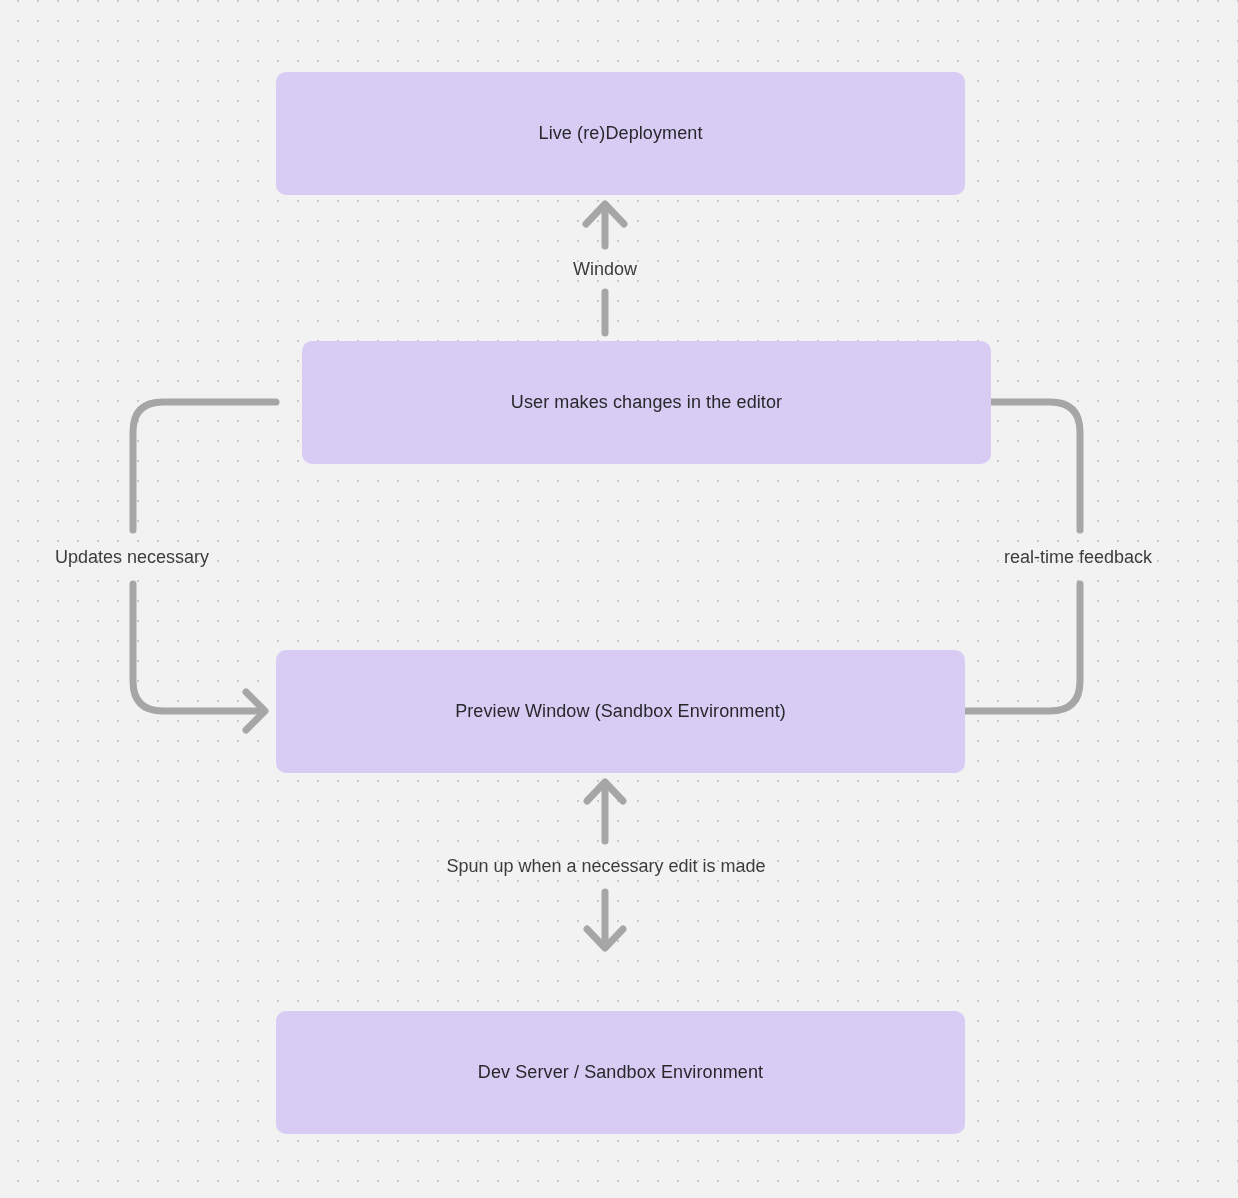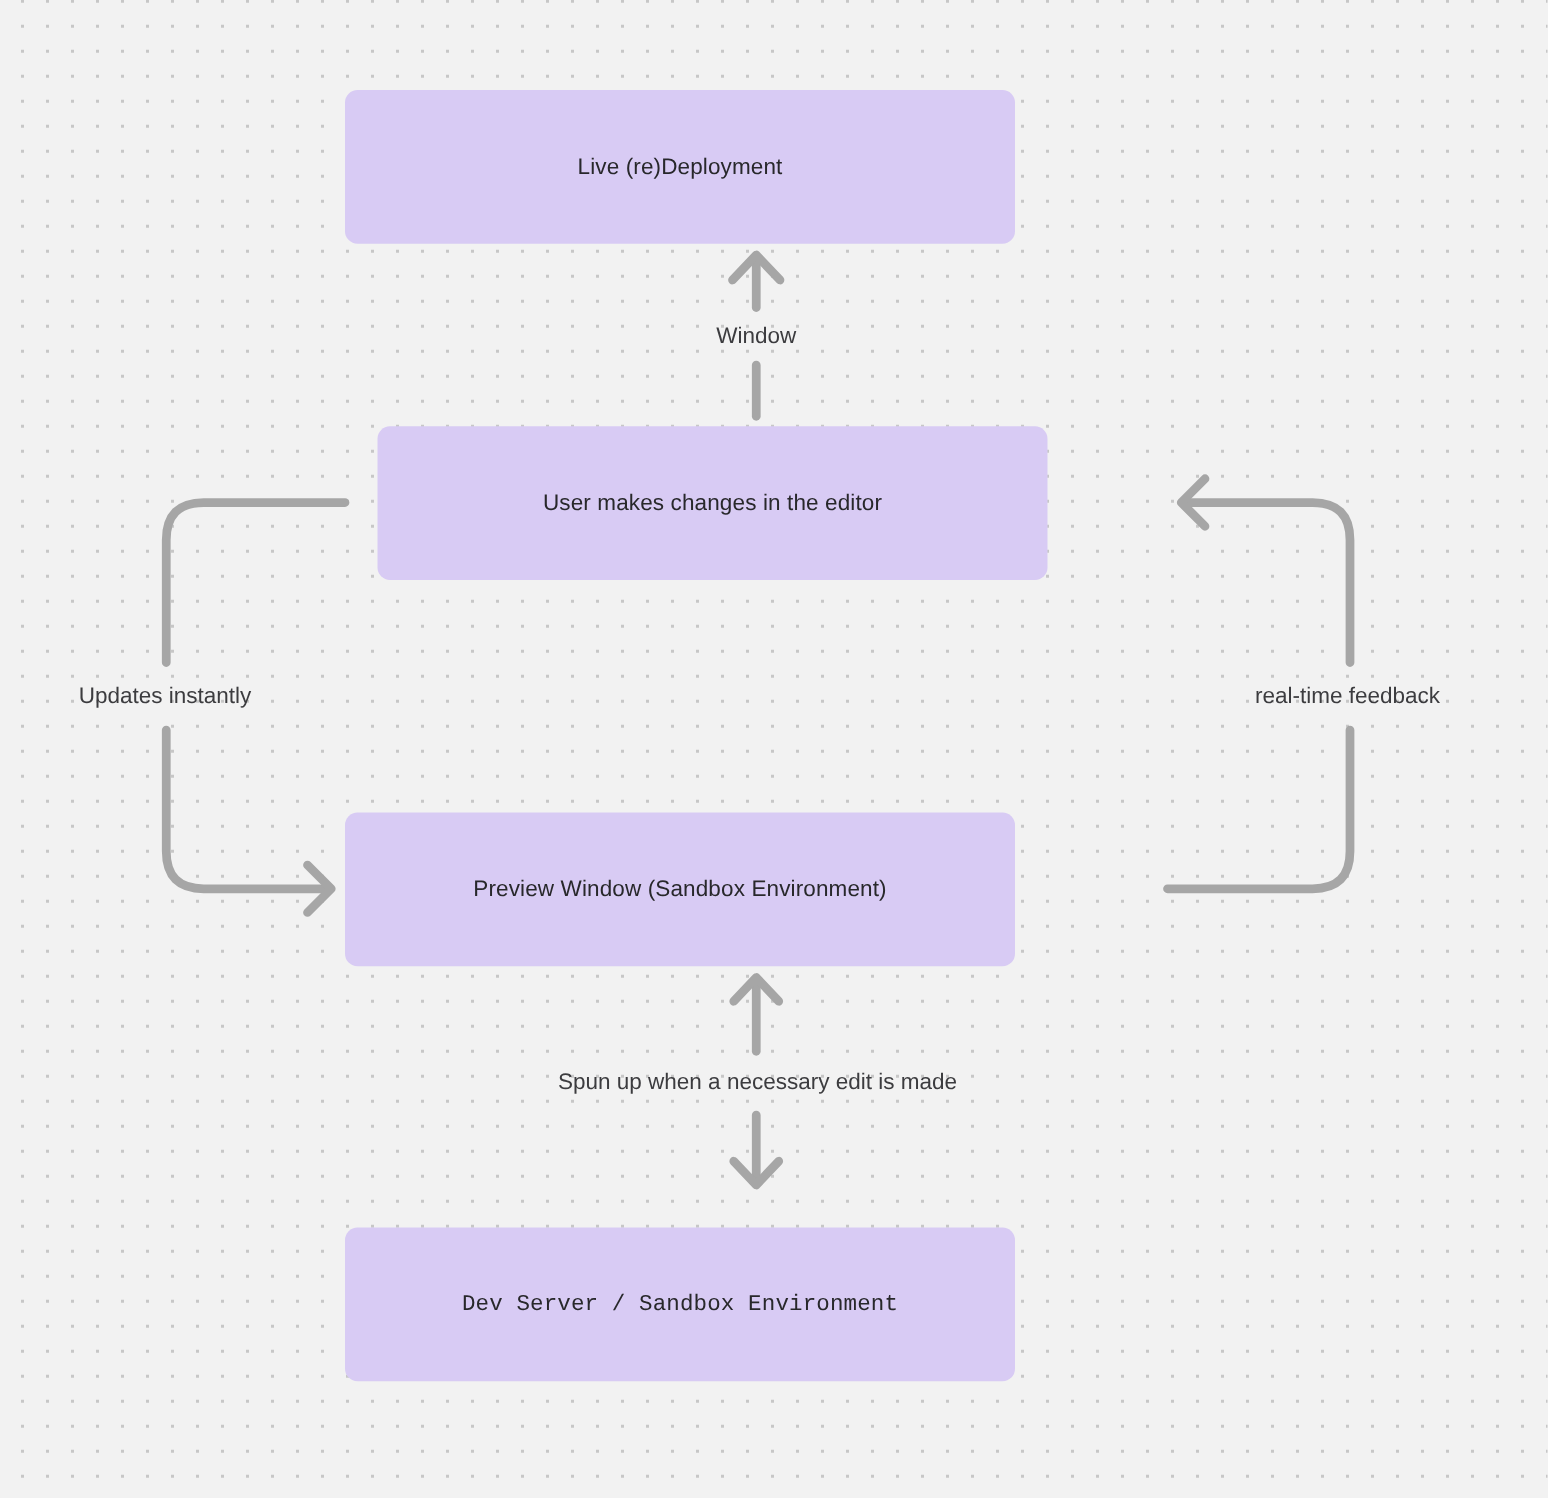--- a/index.html
+++ b/index.html
@@ -28,39 +28,39 @@
   .edges-layer path, .edges-layer polyline {
     fill: none;
     stroke: #a6a6a6;
     stroke-width: 7;
     stroke-linecap: round;
     stroke-linejoin: round;
   }
   .node {
     position: absolute;
     left: 276px;
-    width: 536px;
+    width: 689px;
     height: 123px;
     background: #d8cbf4;
     border-radius: 10px;
     display: flex;
     align-items: center;
     justify-content: center;
     z-index: 2;
   }
   .node span {
     font-size: 18px;
     font-weight: 500;
     color: #28282b;
     letter-spacing: 0.1px;
   }
   .node-live   { top: 72px; }
   .node-user   { top: 341px; margin-left: 26px; }
   .node-preview{ top: 650px; }
-  .node-dev    { top: 982px; font-family: Liberation Mono, monospace; }
+  .node-dev    { top: 1011px; }
   .edge-label {
     position: absolute;
     transform: translate(-50%, -50%);
     font-size: 18px;
     font-weight: 400;
     color: #3c3c3f;
     white-space: nowrap;
     z-index: 3;
   }
   .label-publish  { left: 605px;  top: 269px; }
@@ -109,15 +109,15 @@
 
 <div class="node node-preview">
   <span>Preview Window (Sandbox Environment)</span>
 </div>
 
 <div class="node node-dev">
   <span>Dev Server / Sandbox Environment</span>
 </div>
 
 <div class="edge-label label-publish">Window</div>
-<div class="edge-label label-updates">Updates instantly</div>
+<div class="edge-label label-updates">Updates necessary</div>
 <div class="edge-label label-feedback">real-time feedback</div>
 <div class="edge-label label-spunup">Spun up when a necessary edit is made</div>
 
 </body></html>

